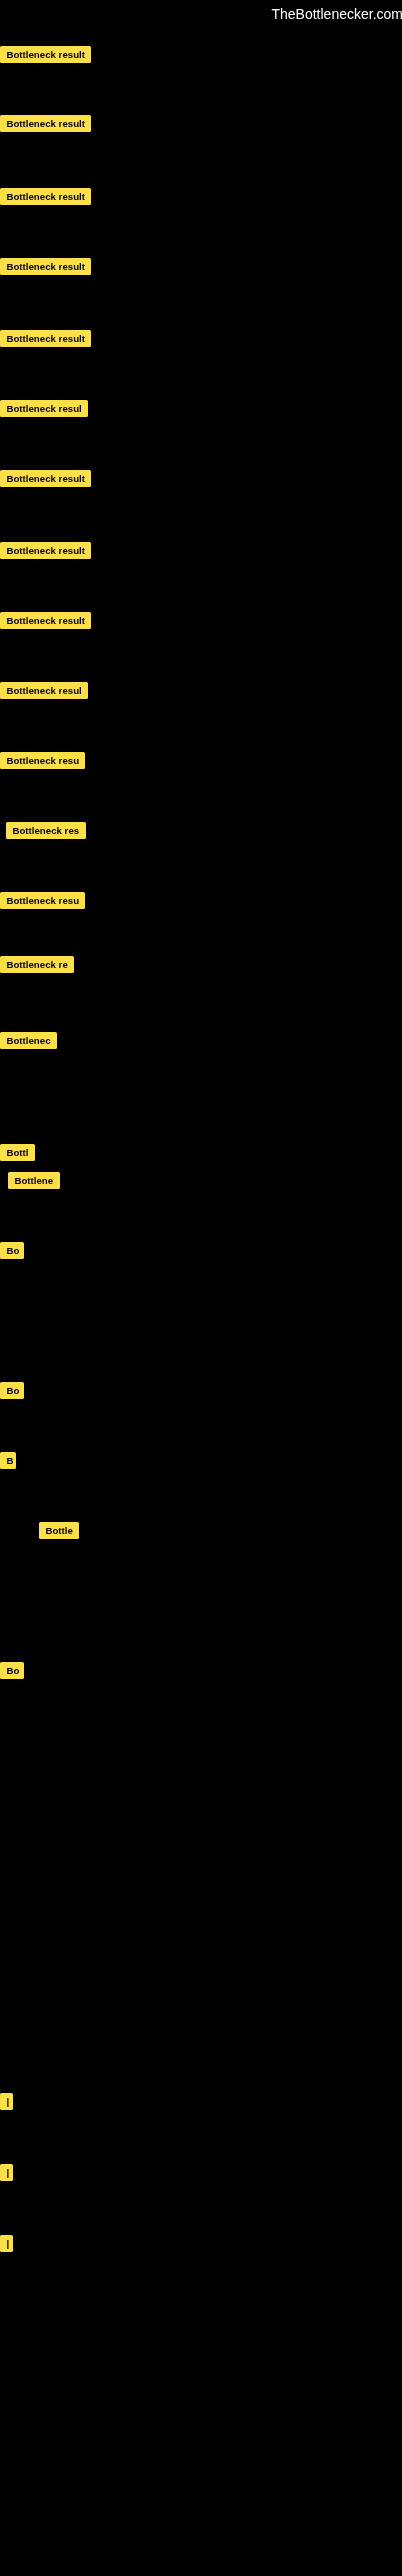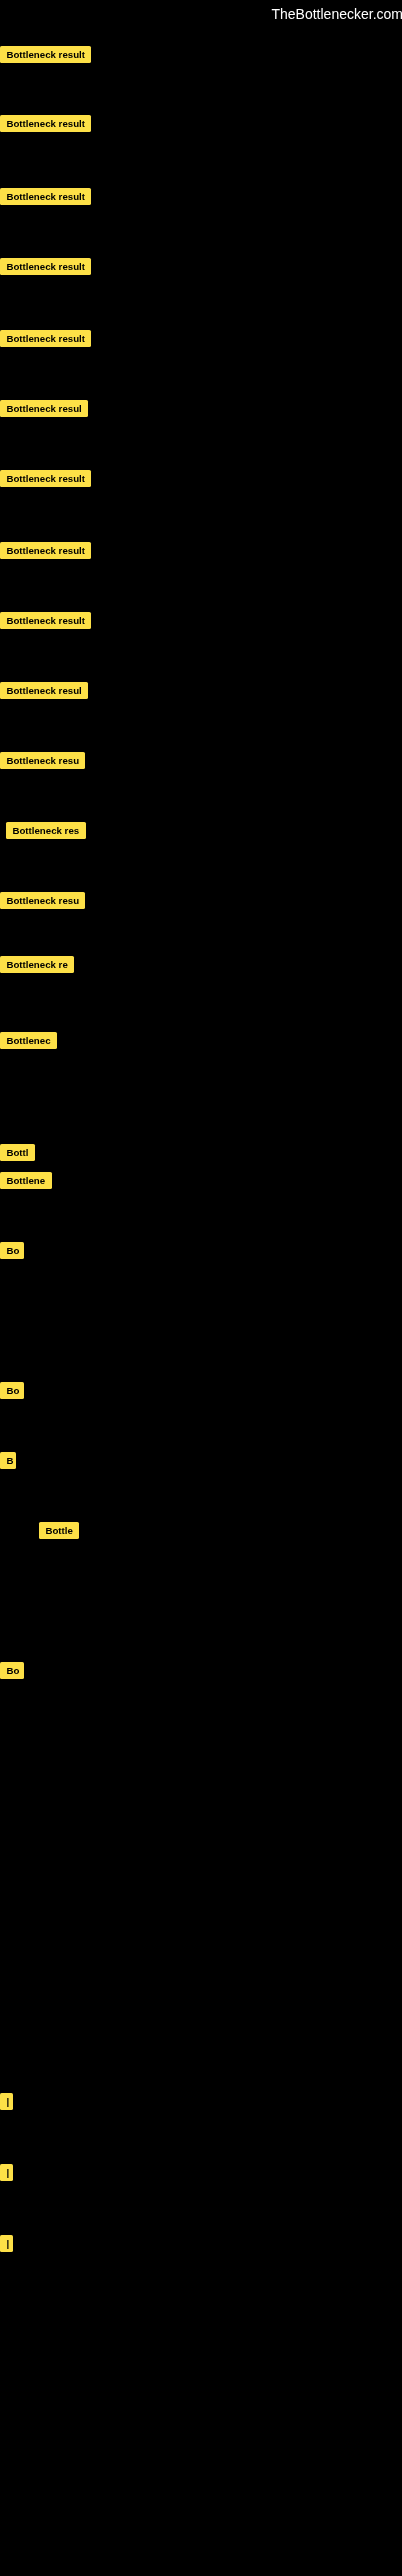--- a/index.html
+++ b/index.html
@@ -58,21 +58,21 @@
     <div class="badge-container" style="top: 470px; max-width: 111px;"><span class="bottleneck-badge" style="max-width: 111px;">Bottleneck result</span></div>
     <div class="badge-container" style="top: 542px; max-width: 116px;"><span class="bottleneck-badge" style="max-width: 116px;">Bottleneck result</span></div>
     <div class="badge-container" style="top: 612px; max-width: 111px;"><span class="bottleneck-badge" style="max-width: 111px;">Bottleneck result</span></div>
     <div class="badge-container" style="top: 682px; max-width: 109px;"><span class="bottleneck-badge" style="max-width: 109px;">Bottleneck resul</span></div>
     <div class="badge-container" style="top: 752px; max-width: 106px;"><span class="bottleneck-badge" style="max-width: 106px;">Bottleneck resu</span></div>
     <div class="badge-container" style="top: 822px; max-width: 103px; margin-left: 6px;"><span class="bottleneck-badge" style="max-width: 103px;">Bottleneck res</span></div>
     <div class="badge-container" style="top: 892px; max-width: 103px;"><span class="bottleneck-badge" style="max-width: 103px;">Bottleneck resu</span></div>
     <div class="badge-container" style="top: 936px; max-width: 97px; margin-top: 20px;"><span class="bottleneck-badge" style="max-width: 97px;">Bottleneck re</span></div>
     <div class="badge-container" style="top: 1032px; max-width: 81px;"><span class="bottleneck-badge" style="max-width: 81px;">Bottlenec</span></div>
     <div class="badge-container" style="top: 1102px; max-width: 48px; margin-top: 42px;"><span class="bottleneck-badge" style="max-width: 48px;">Bottl</span></div>
-    <div class="badge-container" style="top: 1172px; max-width: 76px;"><span class="bottleneck-badge" style="max-width: 76px;">Bottlene</span></div>
+    <div class="badge-container" style="top: 1172px; max-width: 76px; margin-left: 8px;"><span class="bottleneck-badge" style="max-width: 76px;">Bottlene</span></div>
     <div class="badge-container" style="top: 1242px; max-width: 24px;"><span class="bottleneck-badge" style="max-width: 24px;">Bo</span></div>
     <div class="badge-container" style="top: 1382px; max-width: 24px;"><span class="bottleneck-badge" style="max-width: 24px;">Bo</span></div>
     <div class="badge-container" style="top: 1452px; max-width: 16px;"><span class="bottleneck-badge" style="max-width: 16px;">B</span></div>
     <div class="badge-container" style="top: 1522px; max-width: 44px;"><span class="bottleneck-badge" style="max-width: 44px; margin-left: 39px;">Bottle</span></div>
     <div class="badge-container" style="top: 1662px; max-width: 24px;"><span class="bottleneck-badge" style="max-width: 24px;">Bo</span></div>
     <div class="badge-container" style="top: 2093px; max-width: 6.4px;"><span class="bottleneck-badge" style="max-width: 6.4px;">|</span></div>
     <div class="badge-container" style="top: 2164px; max-width: 6.4px;"><span class="bottleneck-badge" style="max-width: 6.4px;">|</span></div>
     <div class="badge-container" style="top: 2235px; max-width: 6.4px;"><span class="bottleneck-badge" style="max-width: 6.4px;">|</span></div>
   </div>
 

